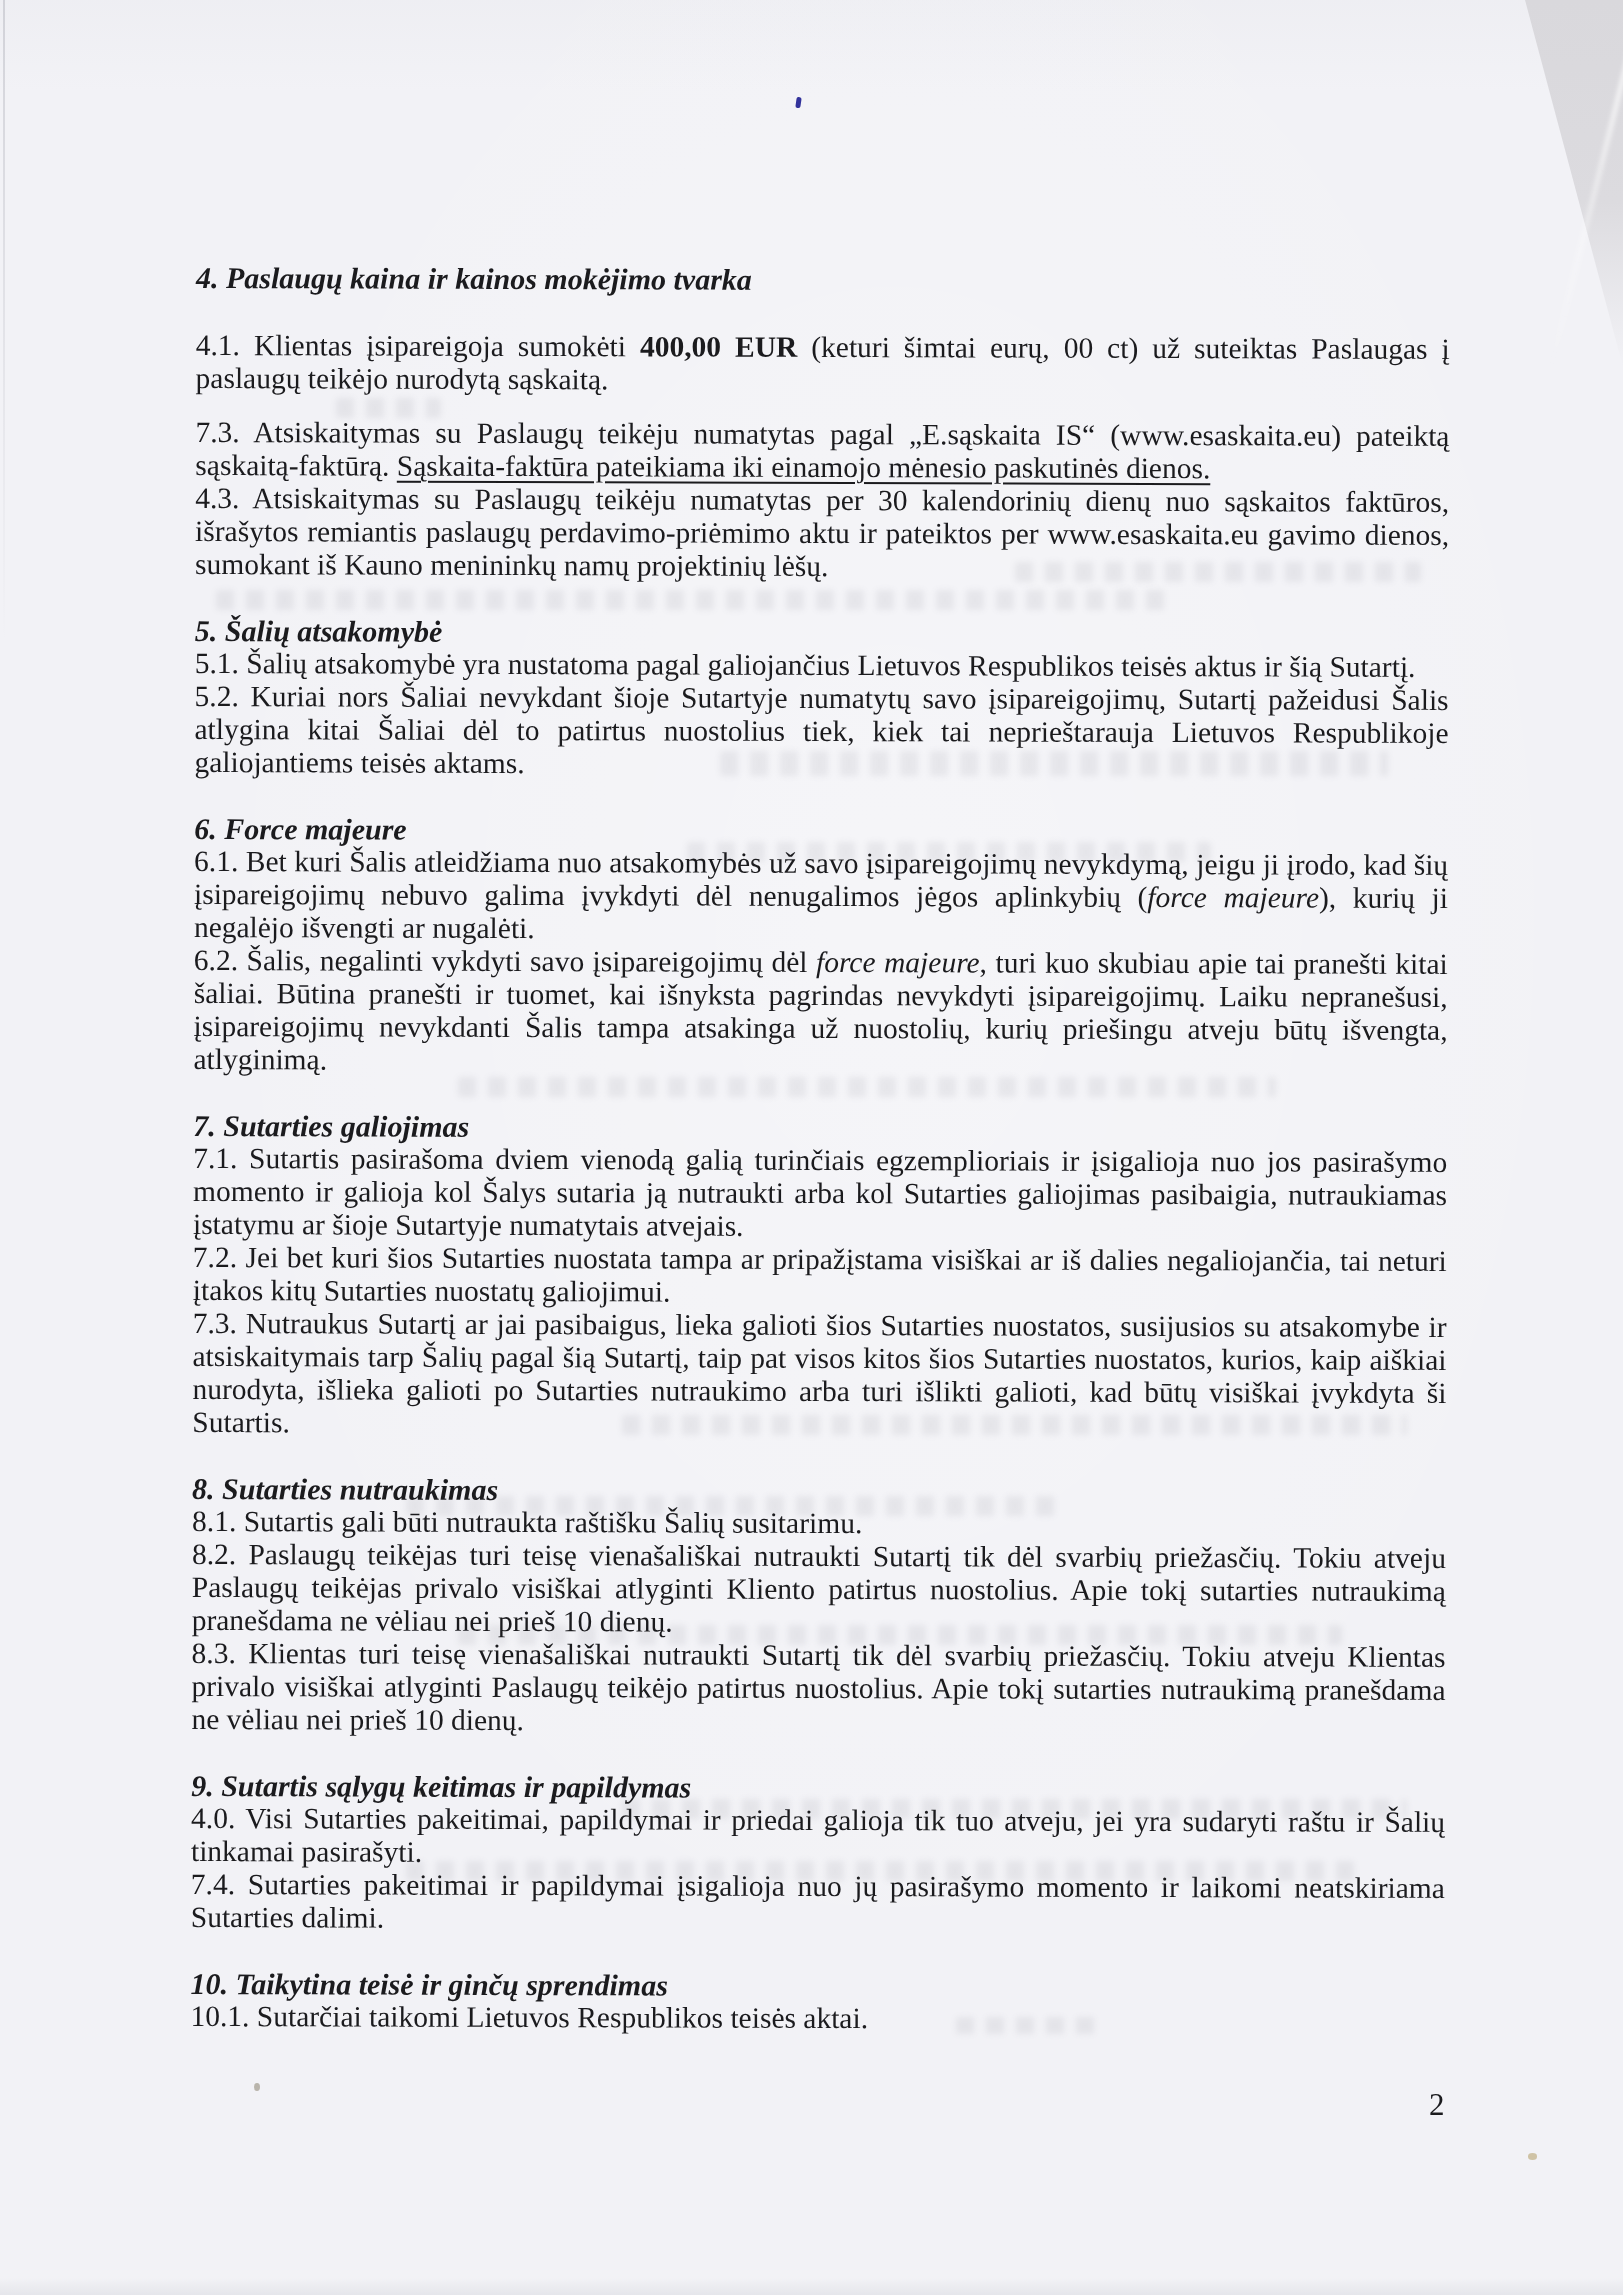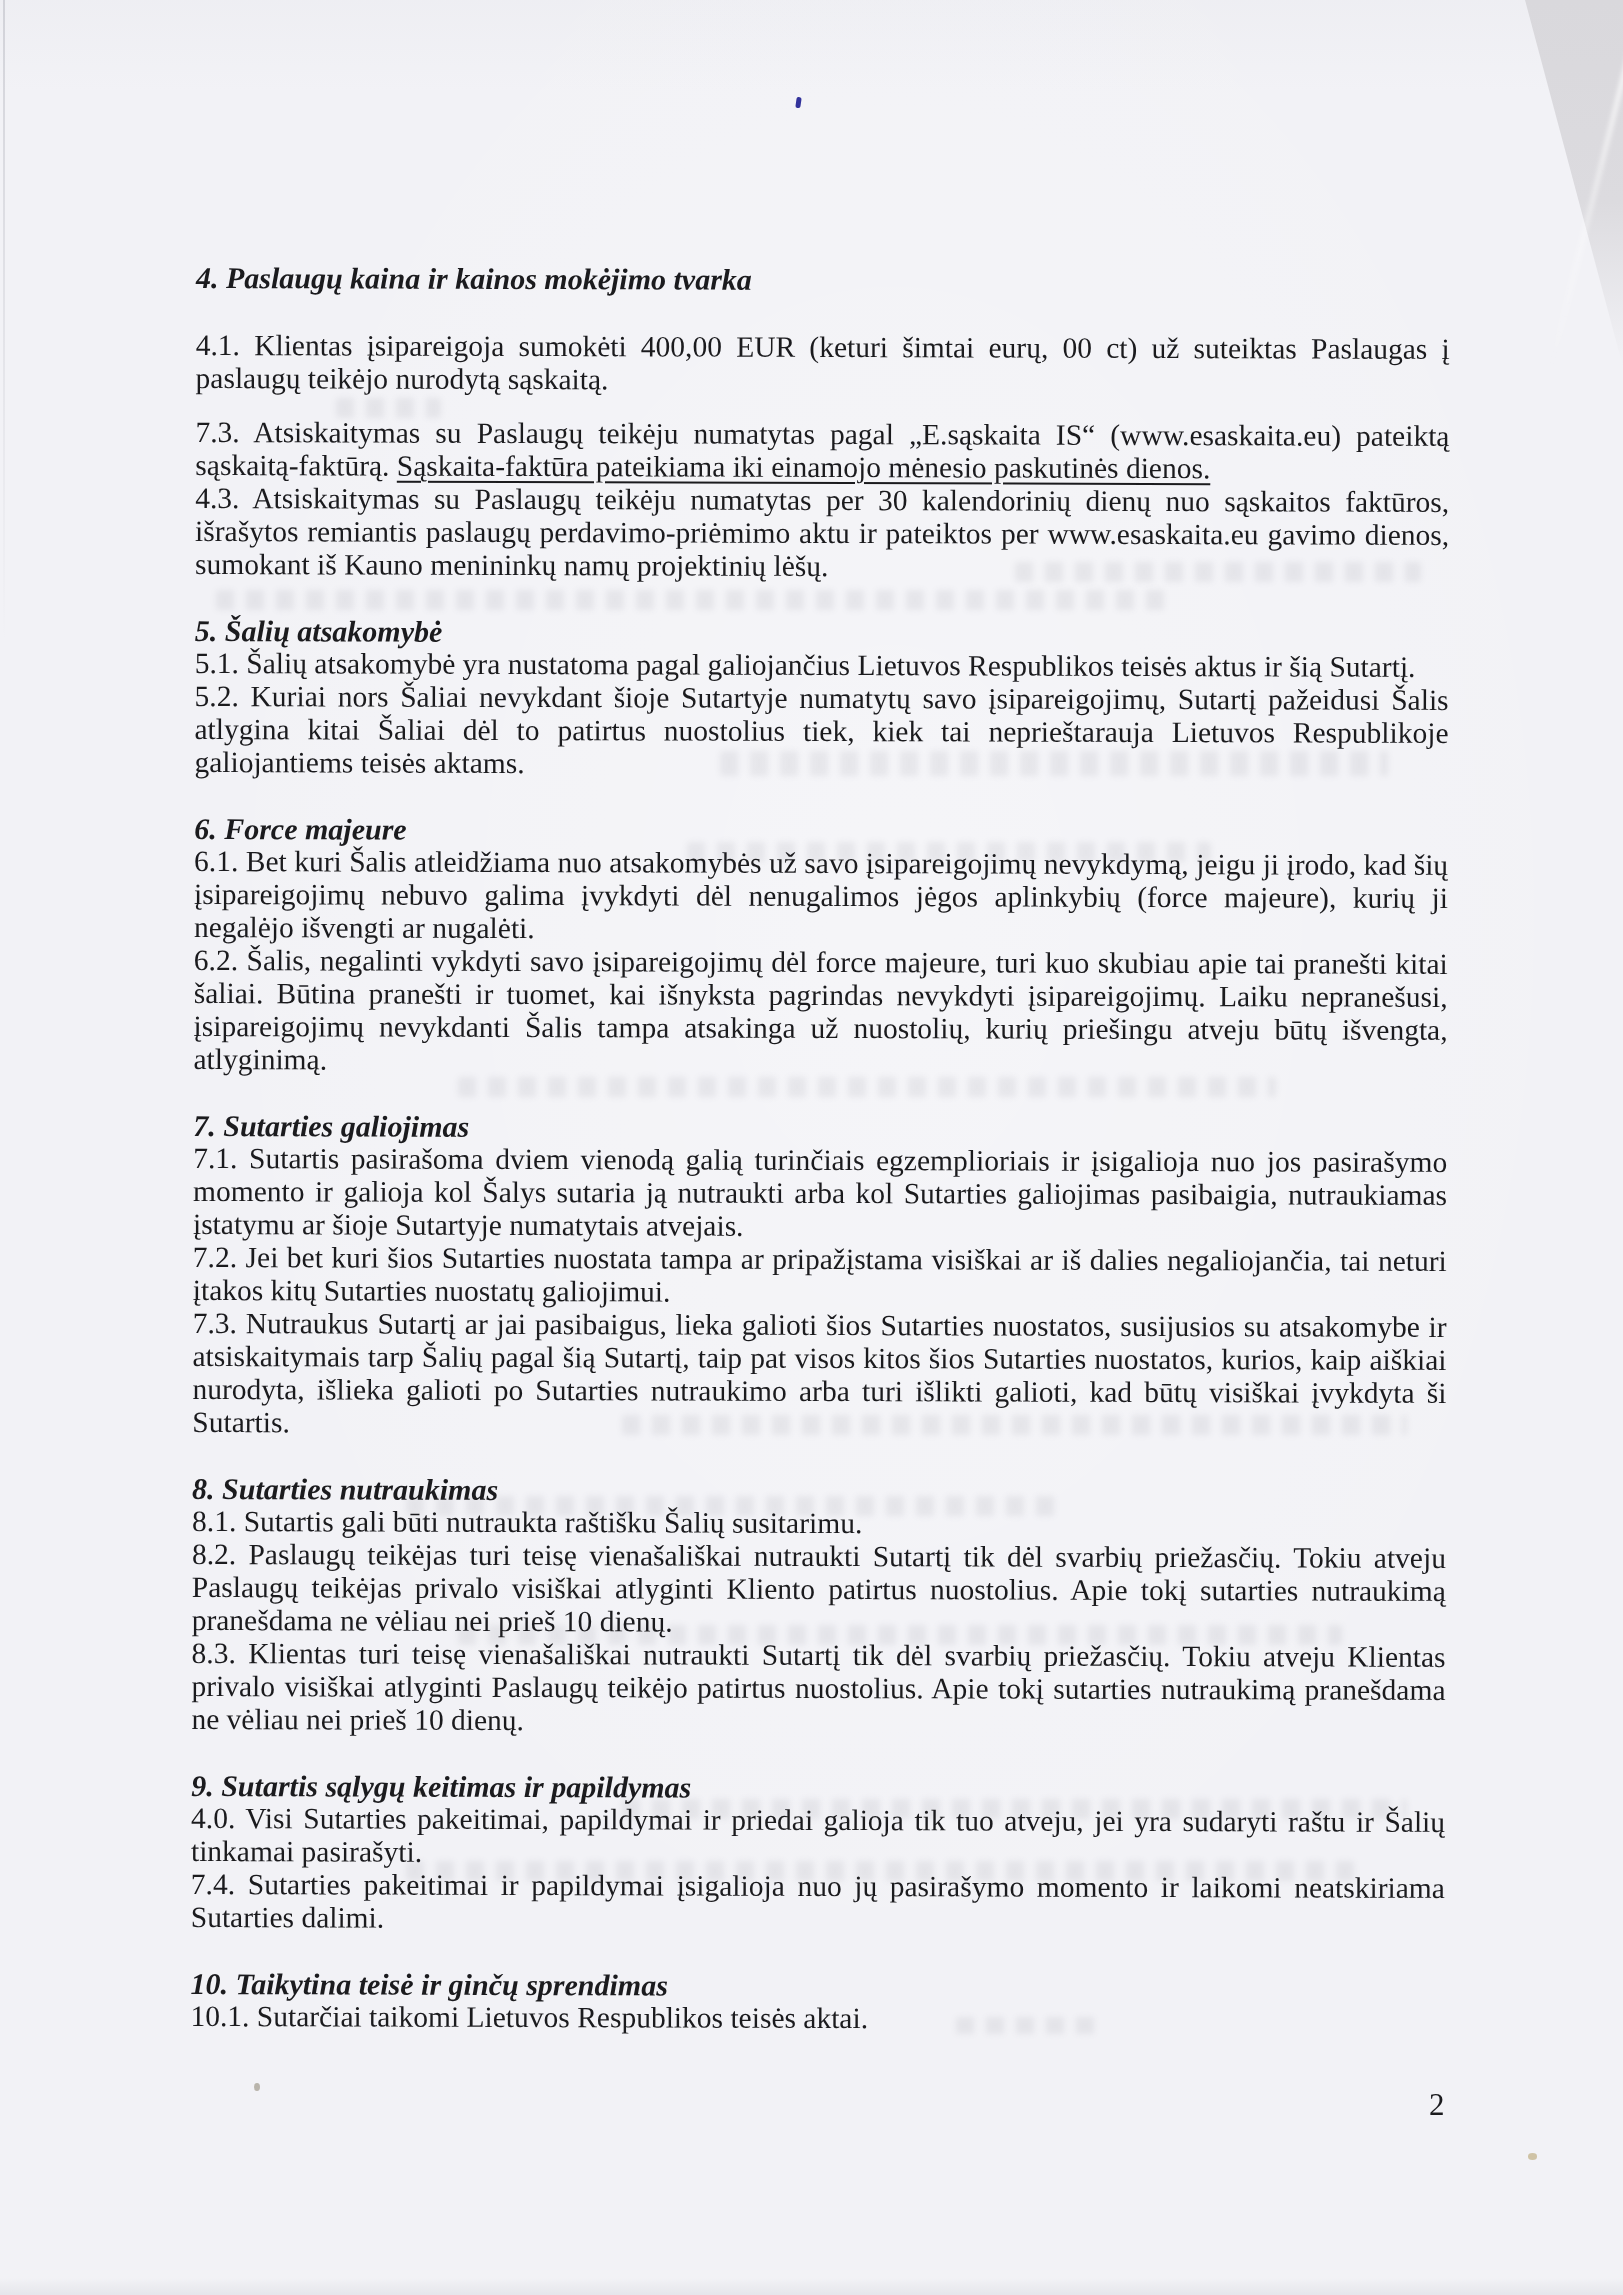--- a/index.html
+++ b/index.html
@@ -46,22 +46,22 @@
   }
   .section{margin:0;}
   .section + .section{margin-top:33px;}
   h2.heading{
     margin:0;font-size:30px;line-height:33px;
     font-weight:bold;font-style:italic;text-align:left;
   }
   h2.heading.gap-after{margin-bottom:35px;}
   p.para{margin:0;}
   p.para.gap-after{margin-bottom:21px;}
-  .seg-b{font-weight:normal;}
-  .seg-i{}
+  .seg-b{font-weight:bold;}
+  .seg-i{font-style:italic;}
   .seg-u{text-decoration:underline;text-decoration-thickness:2px;text-underline-offset:5.2px;}
   #page-number{
     position:absolute;left:1429px;top:2089px;
     font-size:31px;line-height:31px;
   }
   
   .ghost{
     position:absolute;height:19.6px;
     background:repeating-linear-gradient(90deg,#6c6c7a 0 18.3px,rgba(0,0,0,0) 18.3px 30px);
     filter:blur(3.3px);opacity:.10;border-radius:2.6px;

